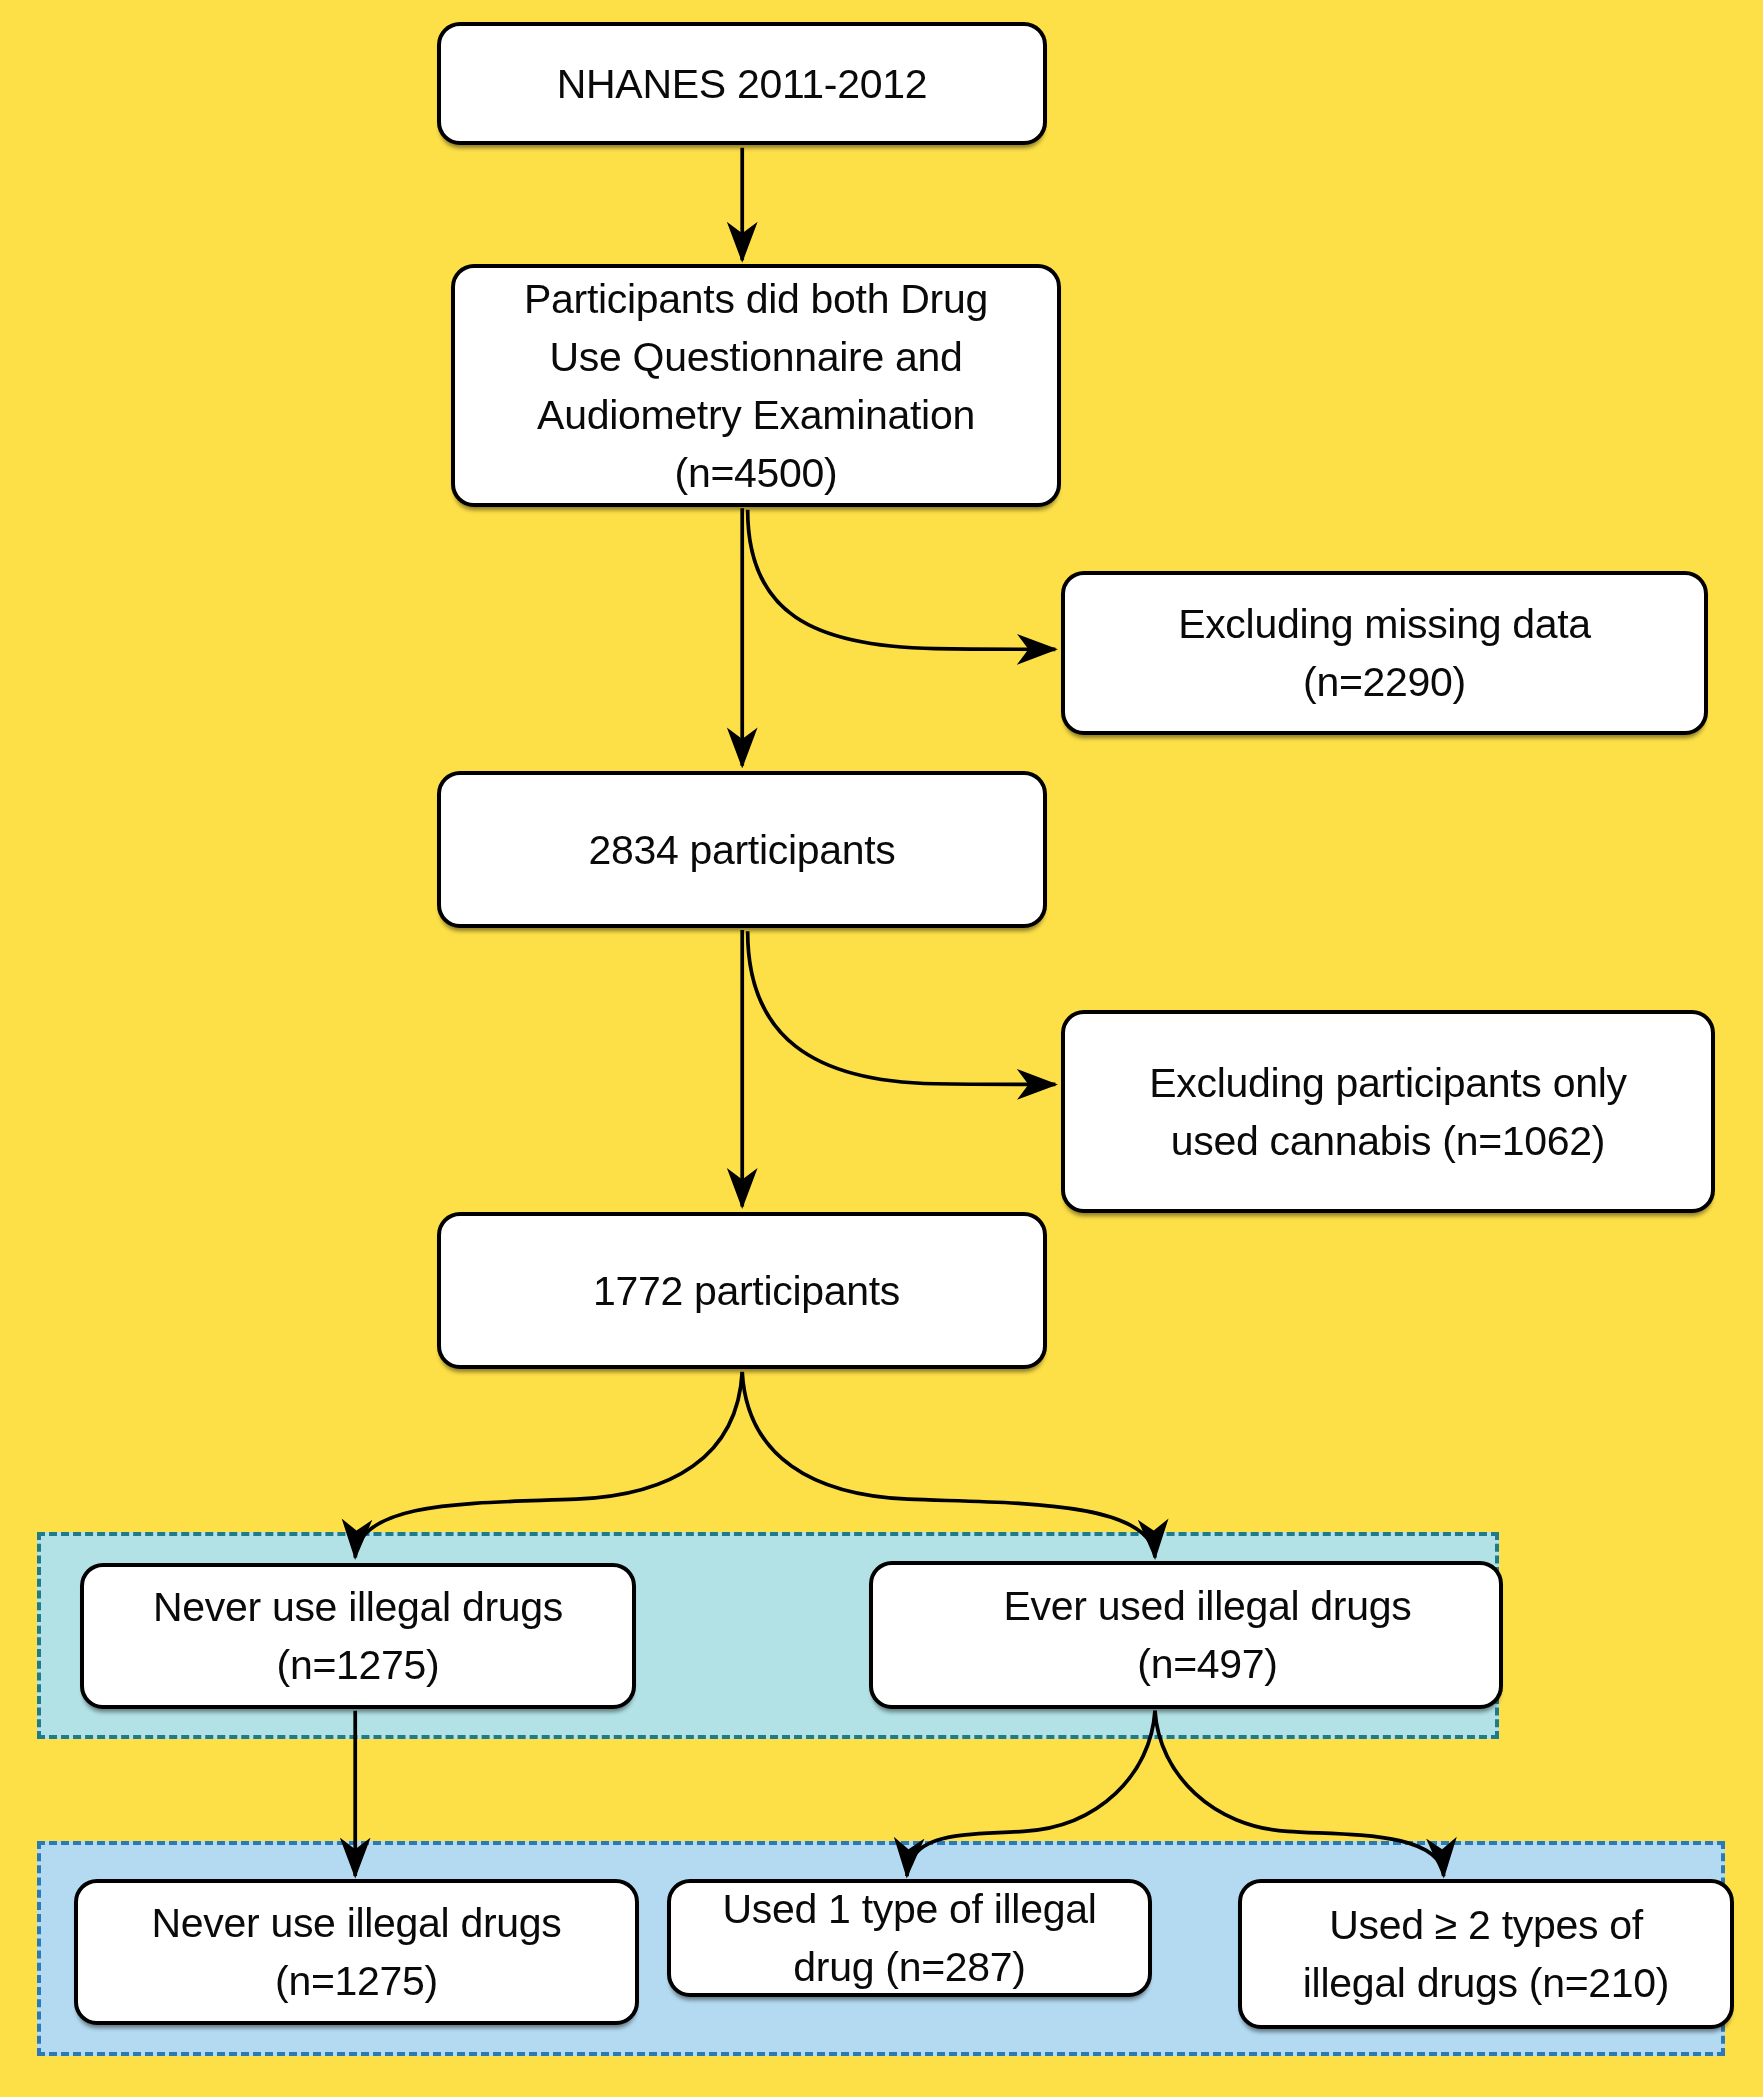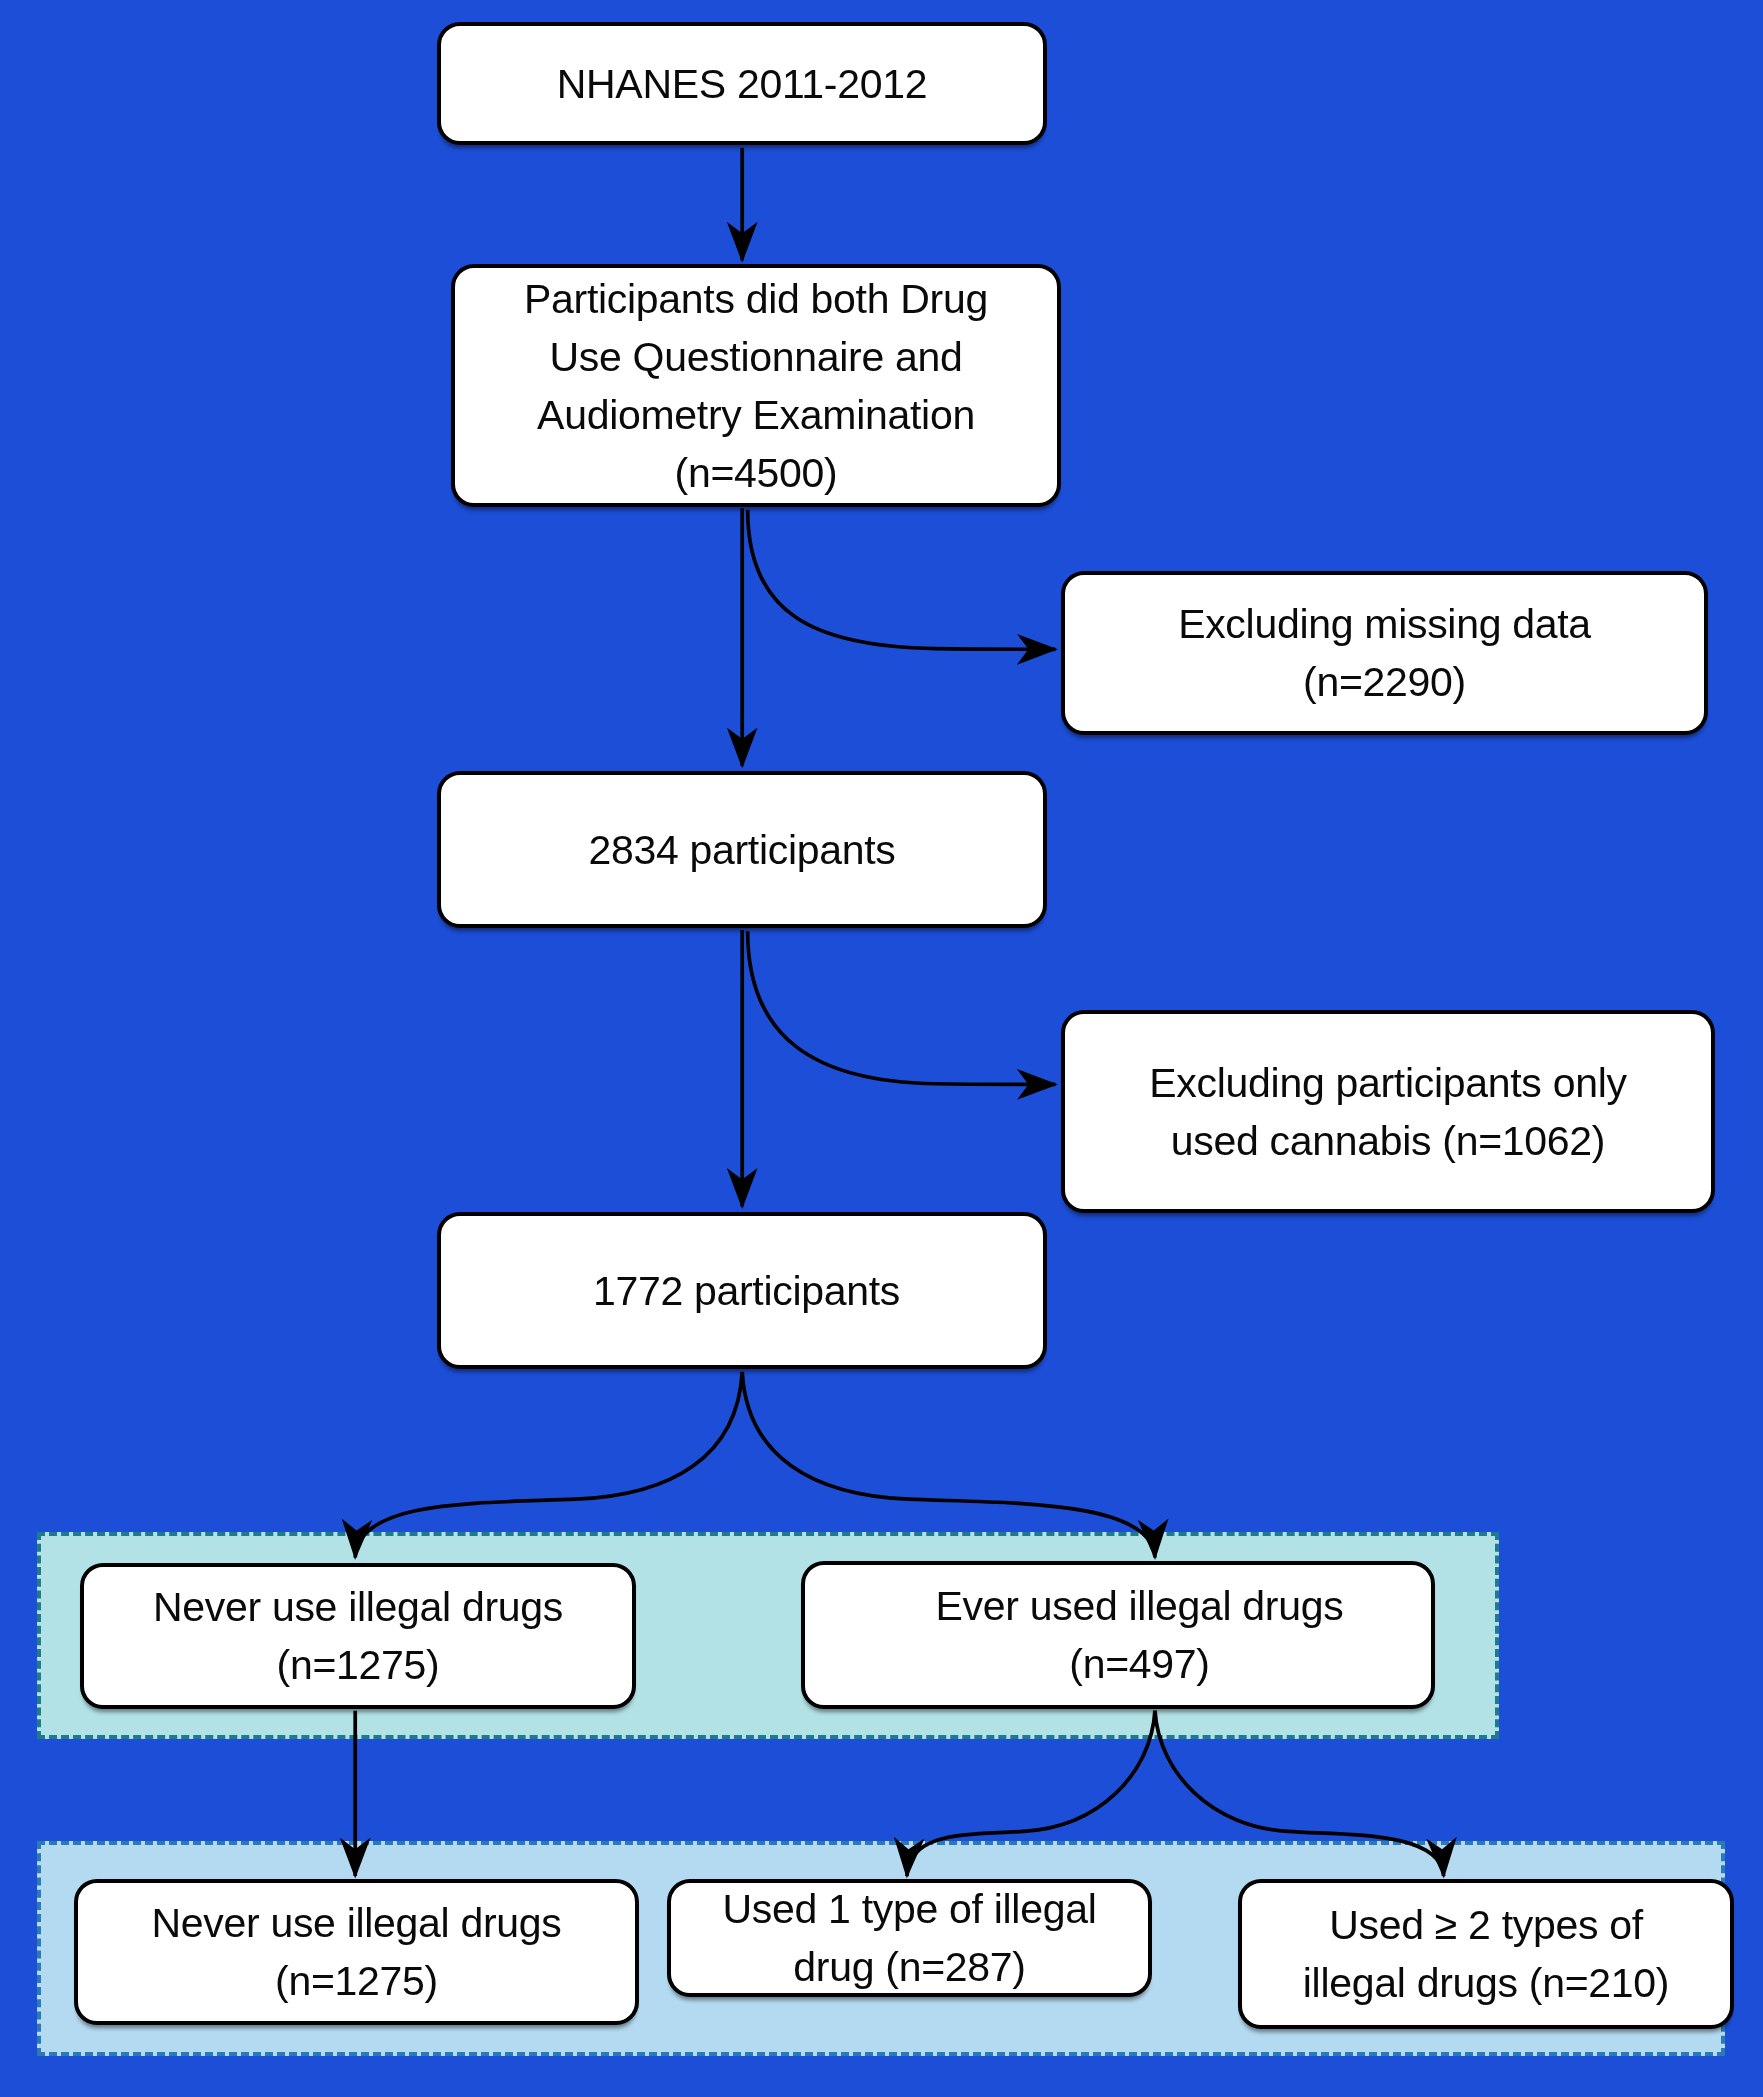--- a/index.html
+++ b/index.html
@@ -9,21 +9,21 @@
   }
   body {
     width: 1763px;
     height: 2097px;
     font-family: "Liberation Sans", sans-serif;
   }
   #canvas {
     position: relative;
     width: 1763px;
     height: 2097px;
-    background: #1d4ed8;
+    background: #fde047;
     overflow: hidden;
   }
   .band {
     position: absolute;
     box-sizing: border-box;
   }
   .band.teal {
     background: var(--teal-band-fill, #b2e2e6);
     border: 4.7px dashed var(--teal-band-border, #1f7a8c);
   }
@@ -122,21 +122,21 @@
 
   <div class="node" style="left:437px; top:1212px; width:610px; height:157px;padding-left:9px;">
     <span class="node-text">1772 participants</span>
   </div>
 
   <div class="node" style="left:80px; top:1563px; width:556px; height:146px;">
     <span class="node-text">Never use illegal drugs
 (n=1275)</span>
   </div>
 
-  <div class="node" style="left:801px; top:1561px; width:634px; height:148px;padding-left:43px;">
+  <div class="node" style="left:869px; top:1561px; width:634px; height:148px;padding-left:43px;">
     <span class="node-text">Ever used illegal drugs
 (n=497)</span>
   </div>
 
   <div class="node" style="left:74px; top:1879px; width:565px; height:146px;">
     <span class="node-text">Never use illegal drugs
 (n=1275)</span>
   </div>
 
   <div class="node" style="left:667px; top:1879px; width:485px; height:118px;">

